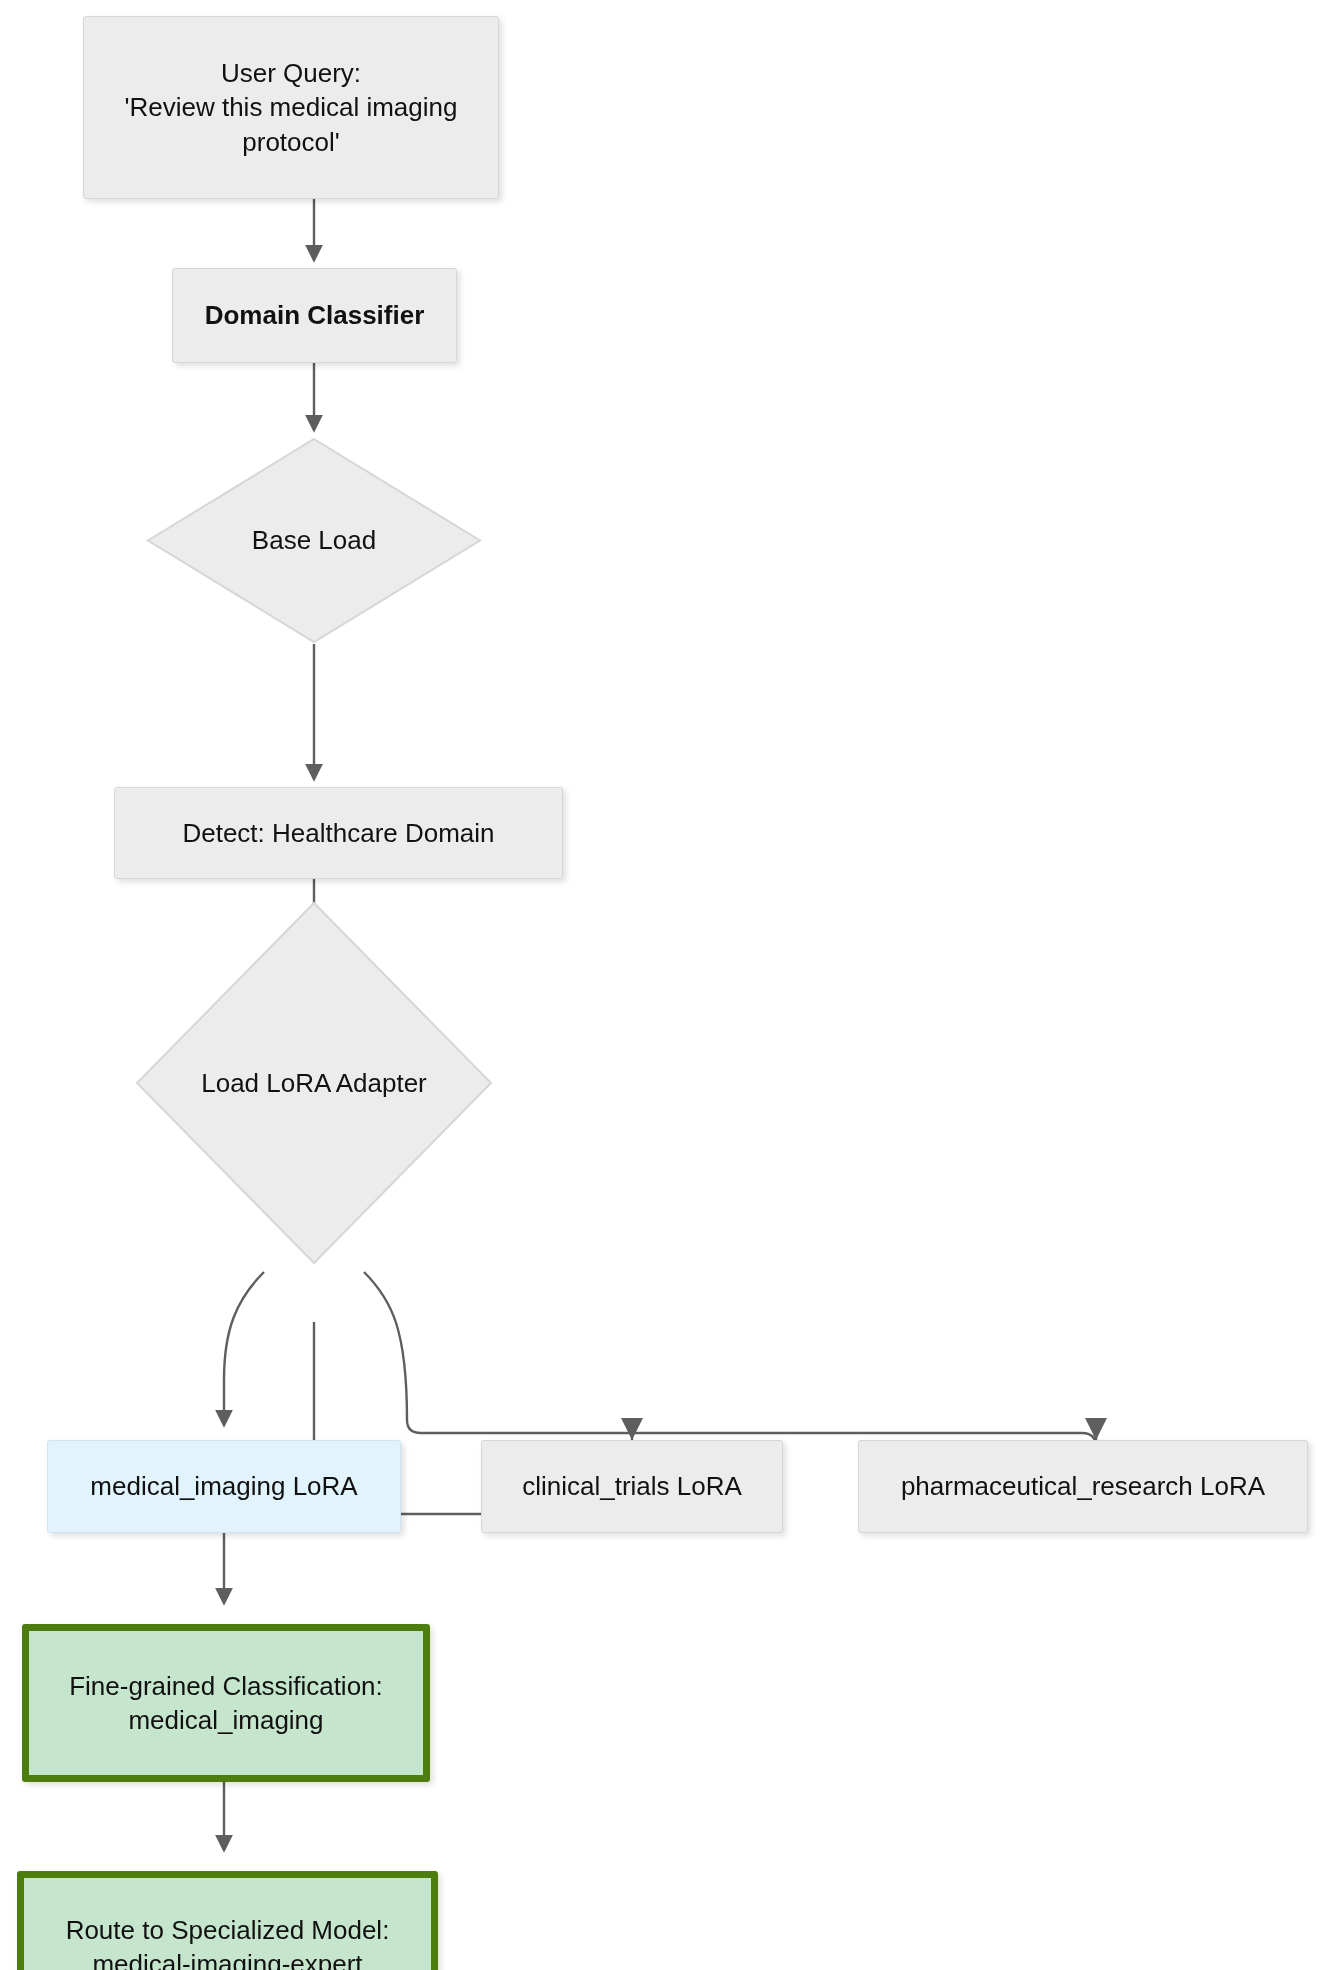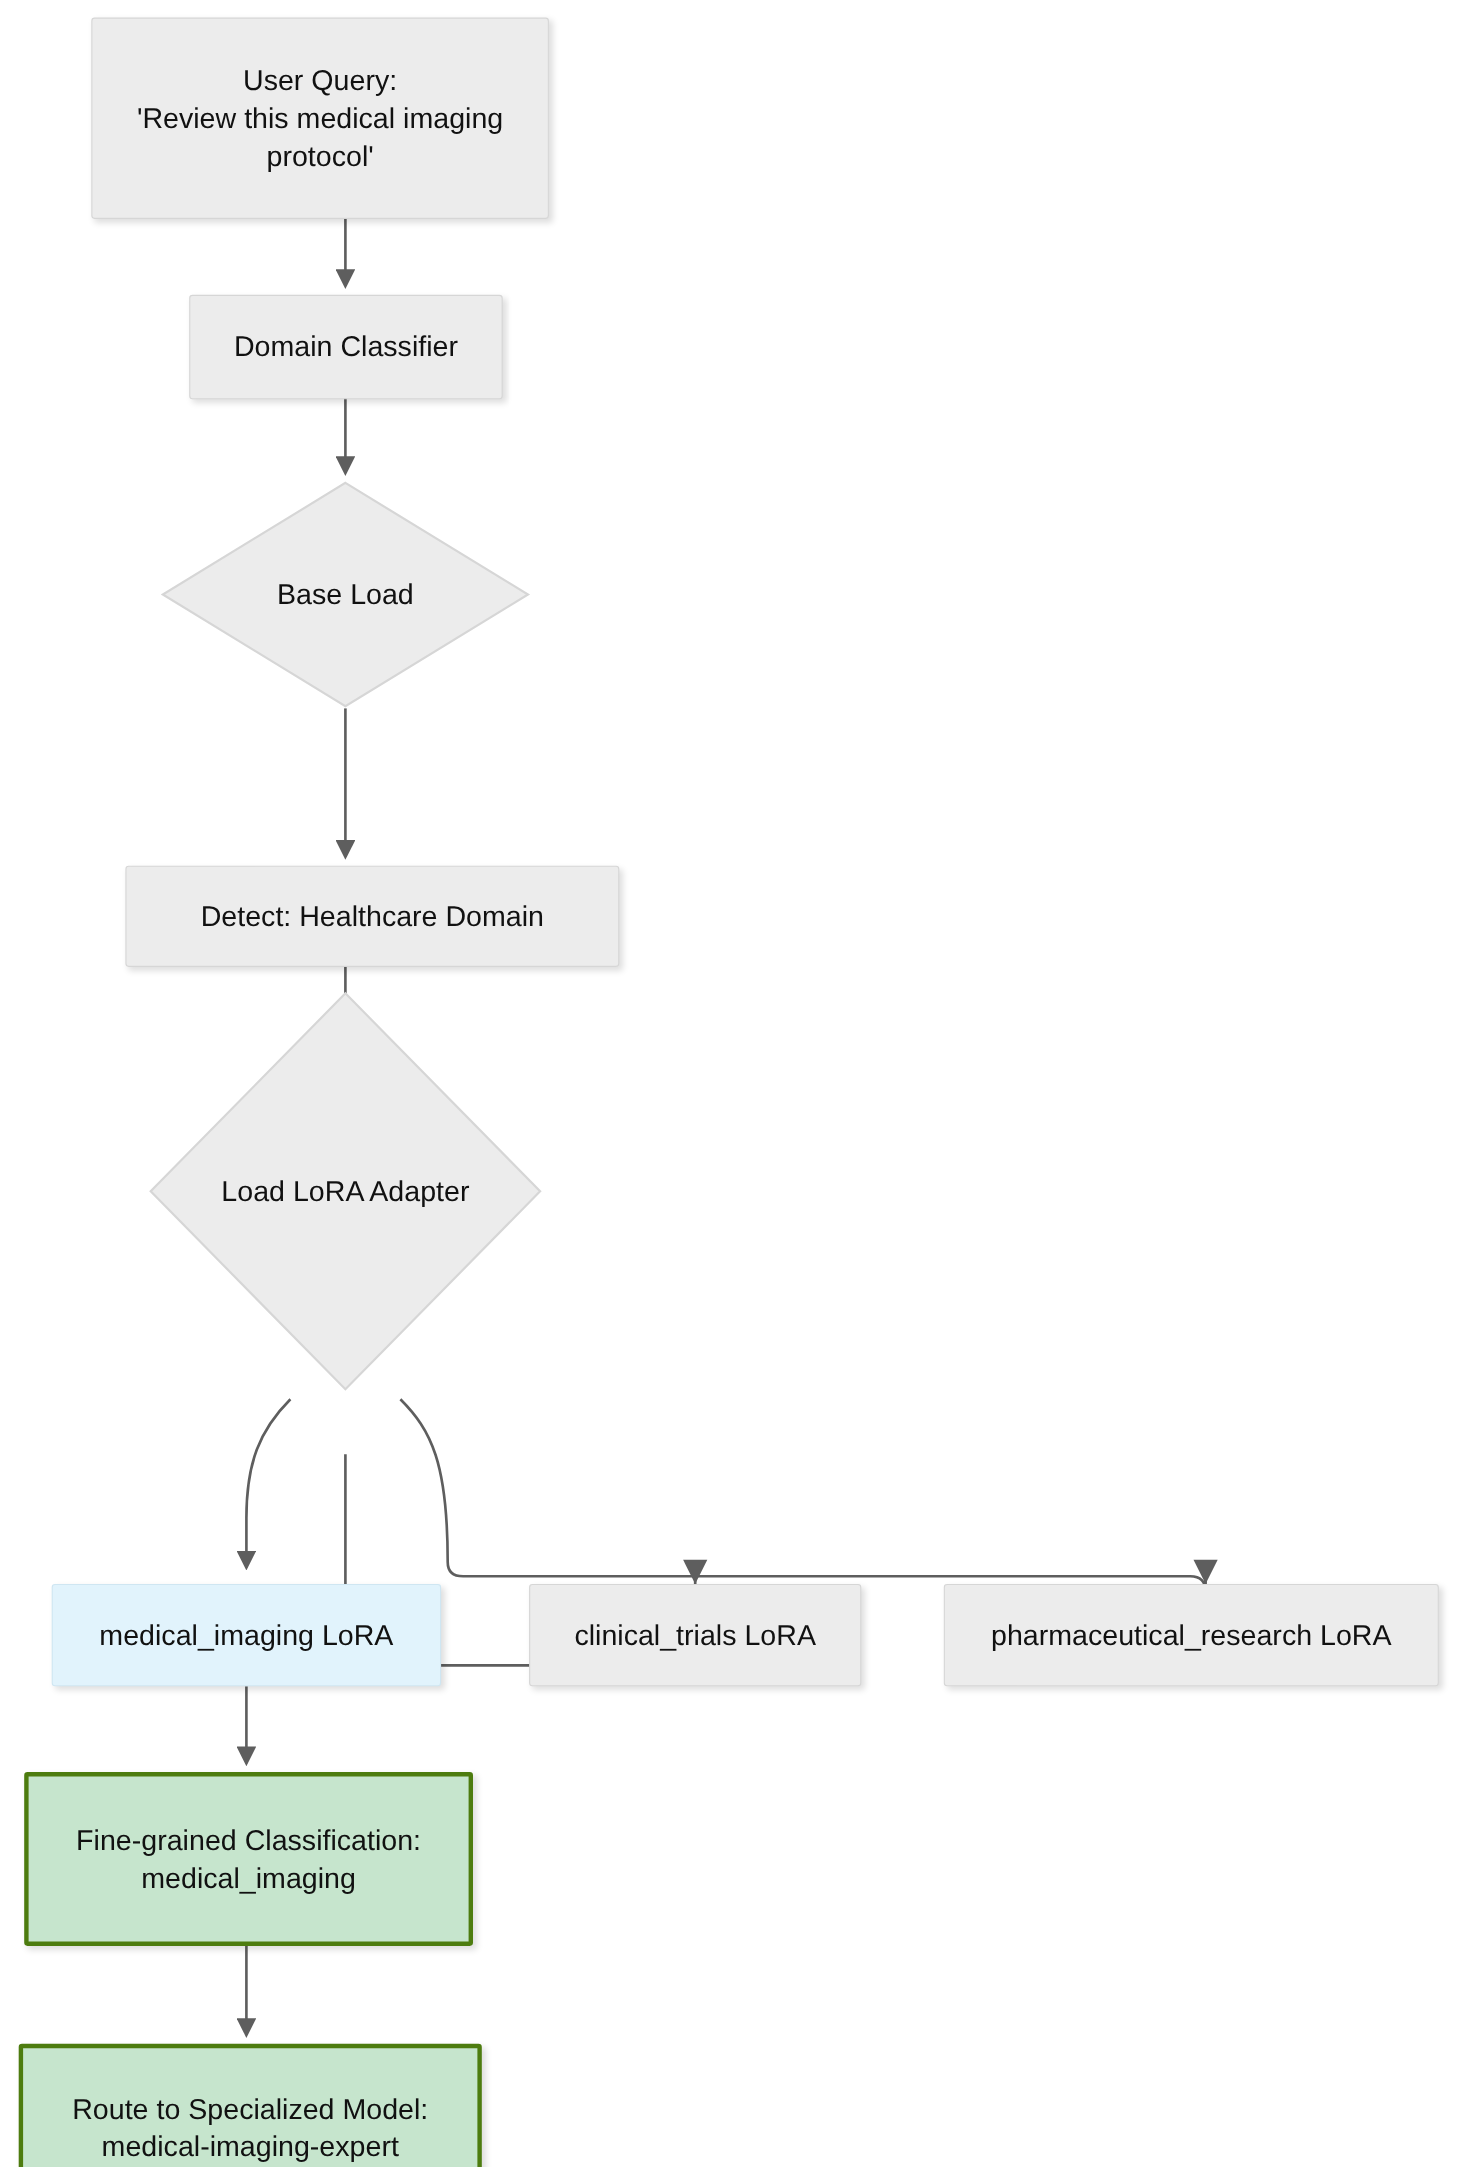--- a/index.html
+++ b/index.html
@@ -45,21 +45,22 @@
     border: 1px solid #d6d6d6;
     border-radius: 3px;
     box-shadow: 3px 3px 6px rgba(0,0,0,0.13);
   }
   .rect.blue {
     background: #e1f3fc;
     border: 1px solid #cfe6f2;
   }
   .rect.green {
     background: #c6e5cd;
-    border: 4px solid #4d7c0f;
+    border: 7px solid #4d7c0f;
+    margin-top: 13px;
   }
   .diamond-wrap {
     position: absolute;
     z-index: 2;
   }
   .diamond-shape {
     position: absolute;
     left: 0; top: 0;
     width: 100%;
     height: 100%;
@@ -112,21 +113,21 @@
 
     <path d="M 224 1769 L 224 1850" fill="none" stroke="#5e5e5e" stroke-width="2.4" marker-end="url(#arrow)"></path>
   </svg>
 
   <div class="node rect" style="left:83px; top:16px; width:416px; height:183px;">
     <span class="label">User Query:
 'Review this medical imaging
 protocol'</span>
   </div>
 
-  <div class="node rect" style="left:172px; top:268px; width:285px; height:95px;">
+  <div class="node rect" style="left:172px; top:268px; width:285px; height:95px;font-weight:bold;">
     <span class="label">Domain Classifier</span>
   </div>
 
   <div class="diamond-wrap" style="left:146px; top:437px; width:336px; height:207px;">
     <svg class="diamond-shape" viewBox="0 0 336 207" preserveAspectRatio="none">
       <polygon points="168,2 334,103.5 168,205 2,103.5" fill="#ececec" stroke="#d6d6d6" stroke-width="2"></polygon>
     </svg>
     <div class="diamond-label">Base Load</div>
   </div>
 

